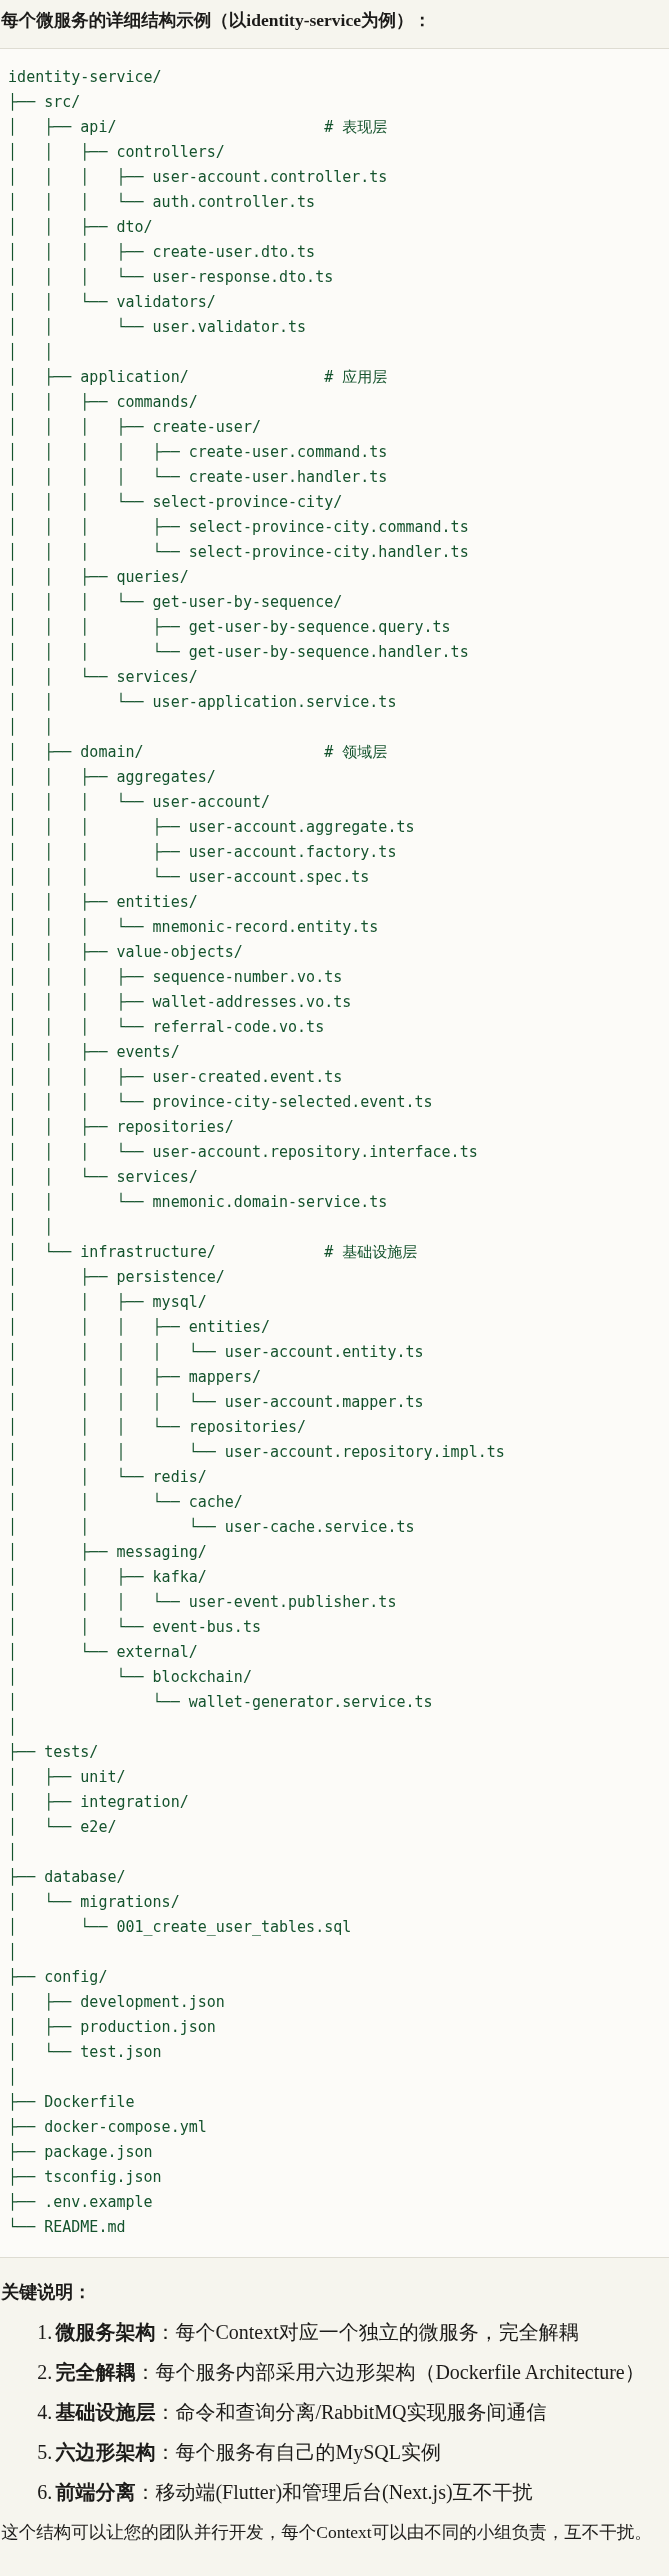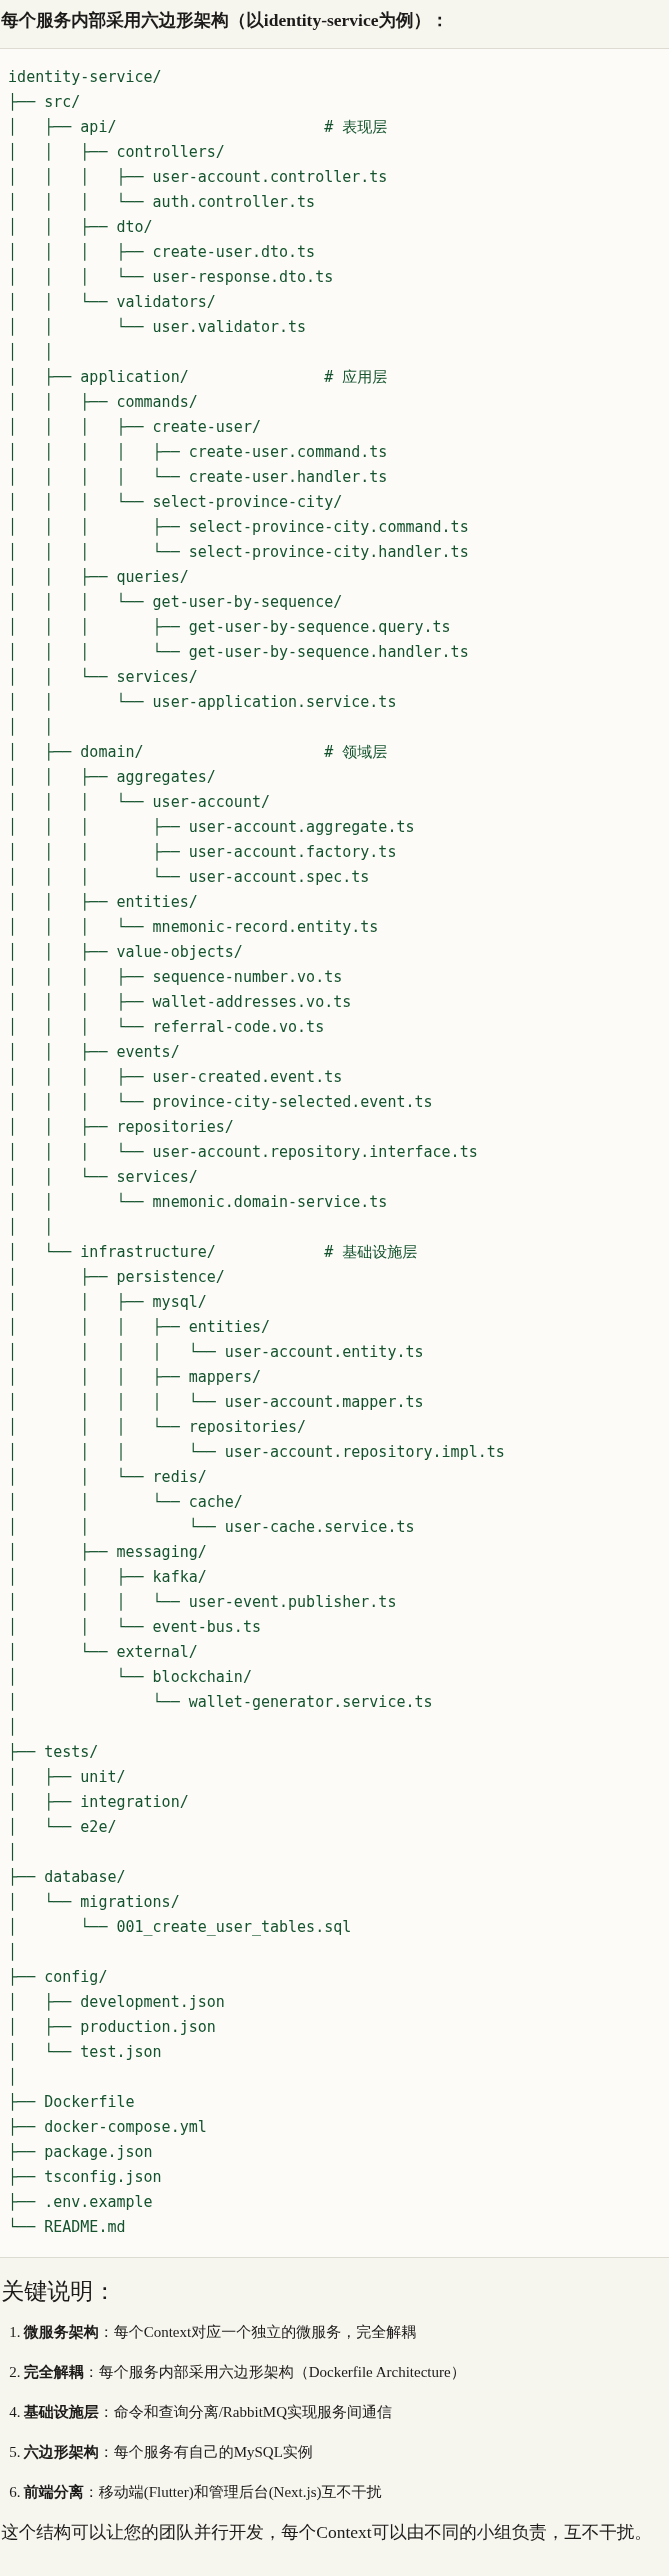--- a/index.html
+++ b/index.html
@@ -34,47 +34,48 @@
     font-family: "DejaVu Sans Mono", monospace;
     font-size: 15px;
     line-height: 25px;
     color: #14532d;
     white-space: pre;
   }
   .notes {
     padding-left: 1.3px;
   }
   .notes-heading {
-    font-size: 23px;
+    font-size: 18px;
     line-height: 26px;
-    font-weight: 400;
+    font-weight: 700;
     margin: 21px 0 15px 0;
   }
   .note-item {
-    font-size: 15px;
+    font-size: 20px;
     line-height: 25px;
     margin-bottom: 15px;
     padding-left: 8px;
+    margin-left: 28px;
   }
   .note-item .num {
     margin-right: 3.1px;
   }
   .note-item strong {
     font-weight: 700;
   }
   .closing-paragraph {
     font-size: 17.5px;
     line-height: 25px;
     margin: 15px 0 0 0;
   }
 </style>
 </head>
 <body>
 
-<h1 class="page-title">每个服务内部采用六边形架构（以identity-service为例）：</h1>
+<h1 class="page-title">每个微服务的详细结构示例（以identity-service为例）：</h1>
 
 <div class="code-block">
   <pre>identity-service/
 ├── src/
 │   ├── api/                       # 表现层
 │   │   ├── controllers/
 │   │   │   ├── user-account.controller.ts
 │   │   │   └── auth.controller.ts
 │   │   ├── dto/
 │   │   │   ├── create-user.dto.ts

